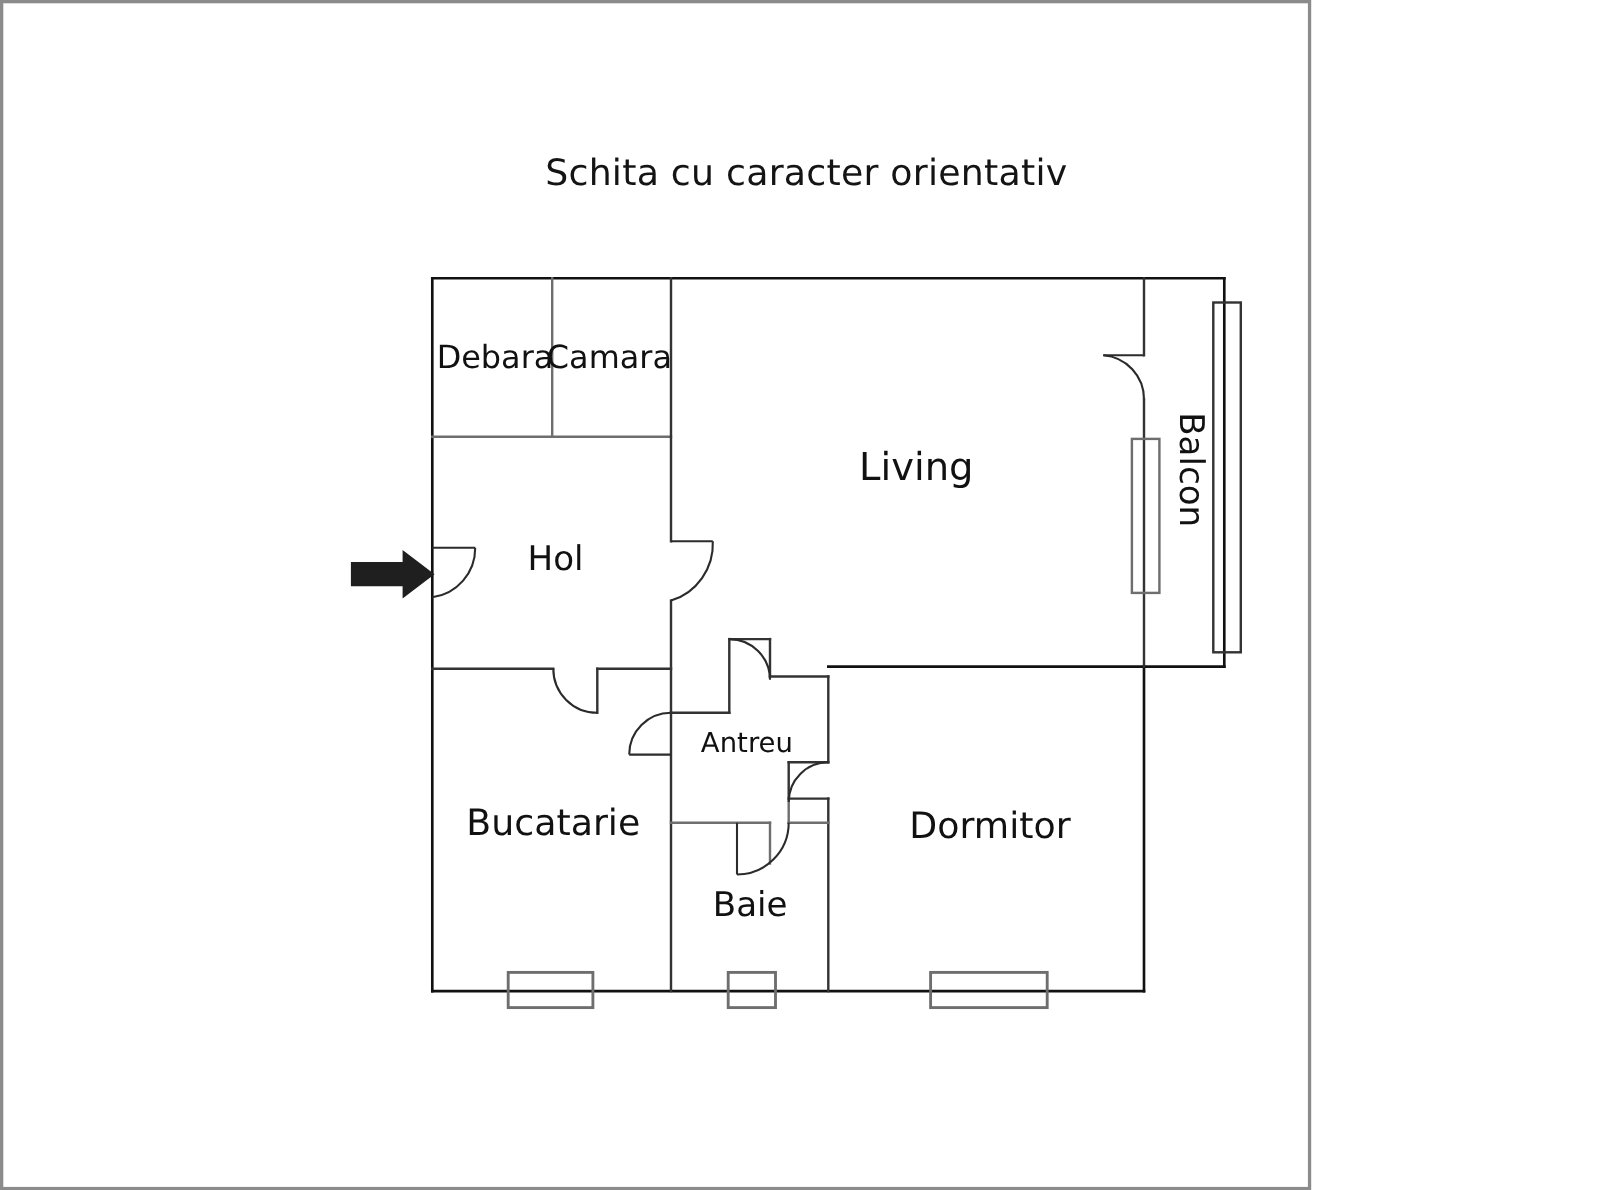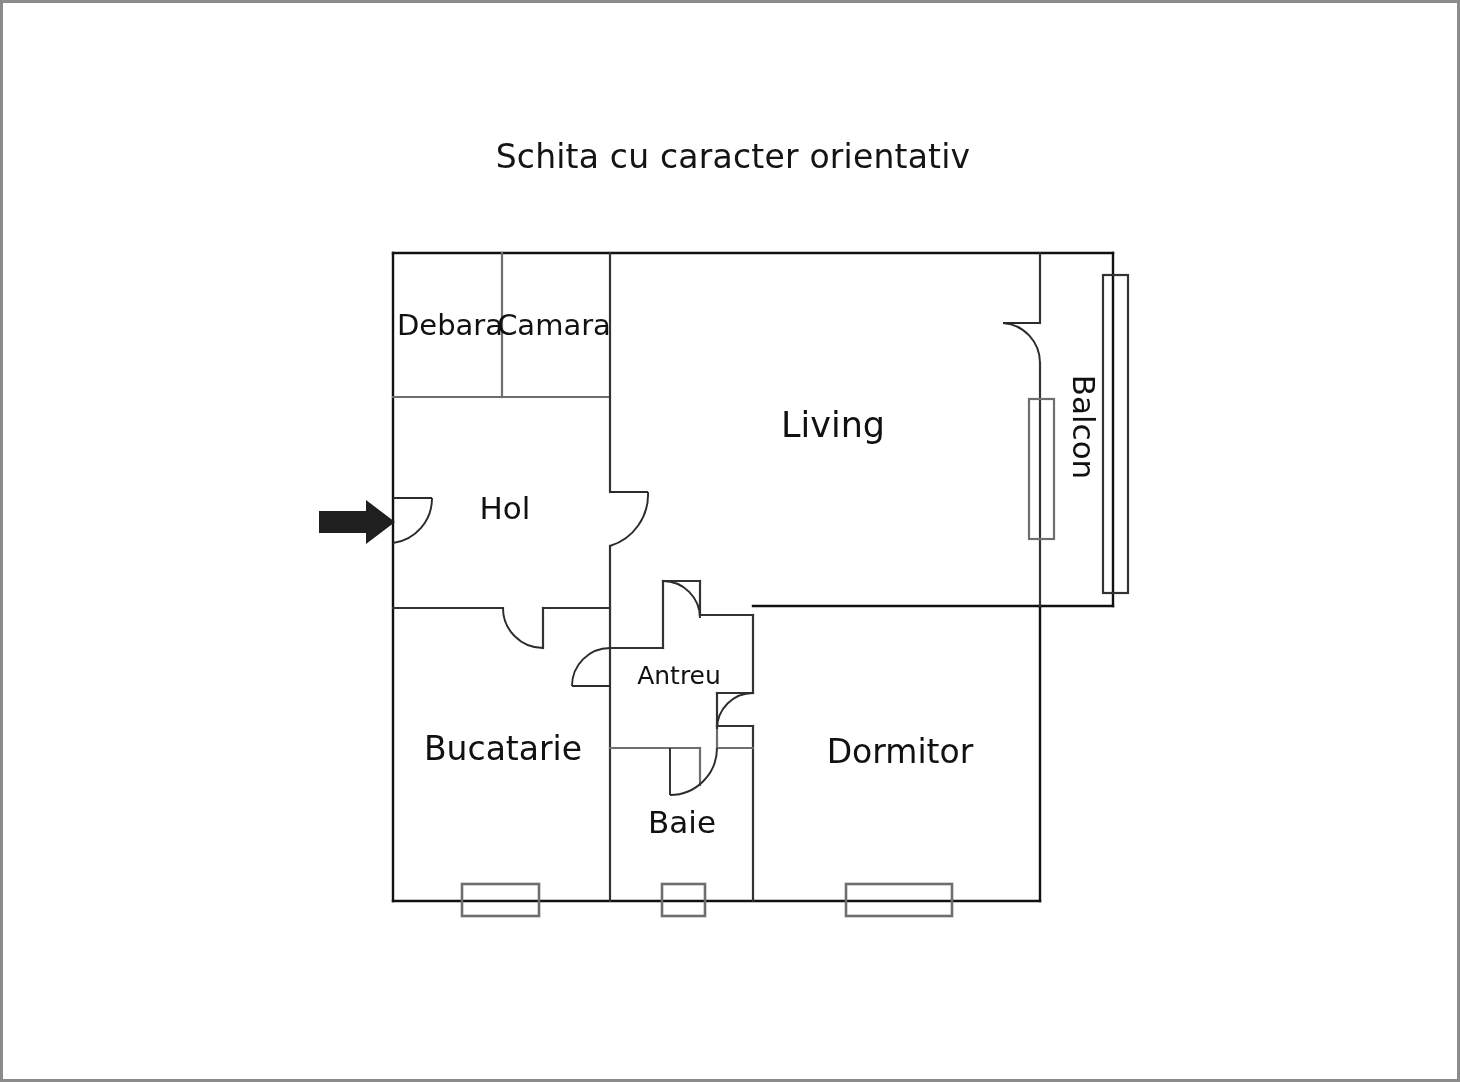--- a/index.html
+++ b/index.html
@@ -9,21 +9,21 @@
     background: #ffffff;
   }
   body {
     width: 1460px;
     height: 1082px;
     font-family: "DejaVu Sans", "Liberation Sans", sans-serif;
     overflow: hidden;
   }
   #page {
     position: relative;
-    width: 1460px;
+    width: 1192px;
     height: 1082px;
     background: #ffffff;
     box-sizing: border-box;
     border: 3px solid #8b8b8b;
   }
   #plan-title {
     position: absolute;
     left: 0;
     top: 134px;
     width: 1460px;

